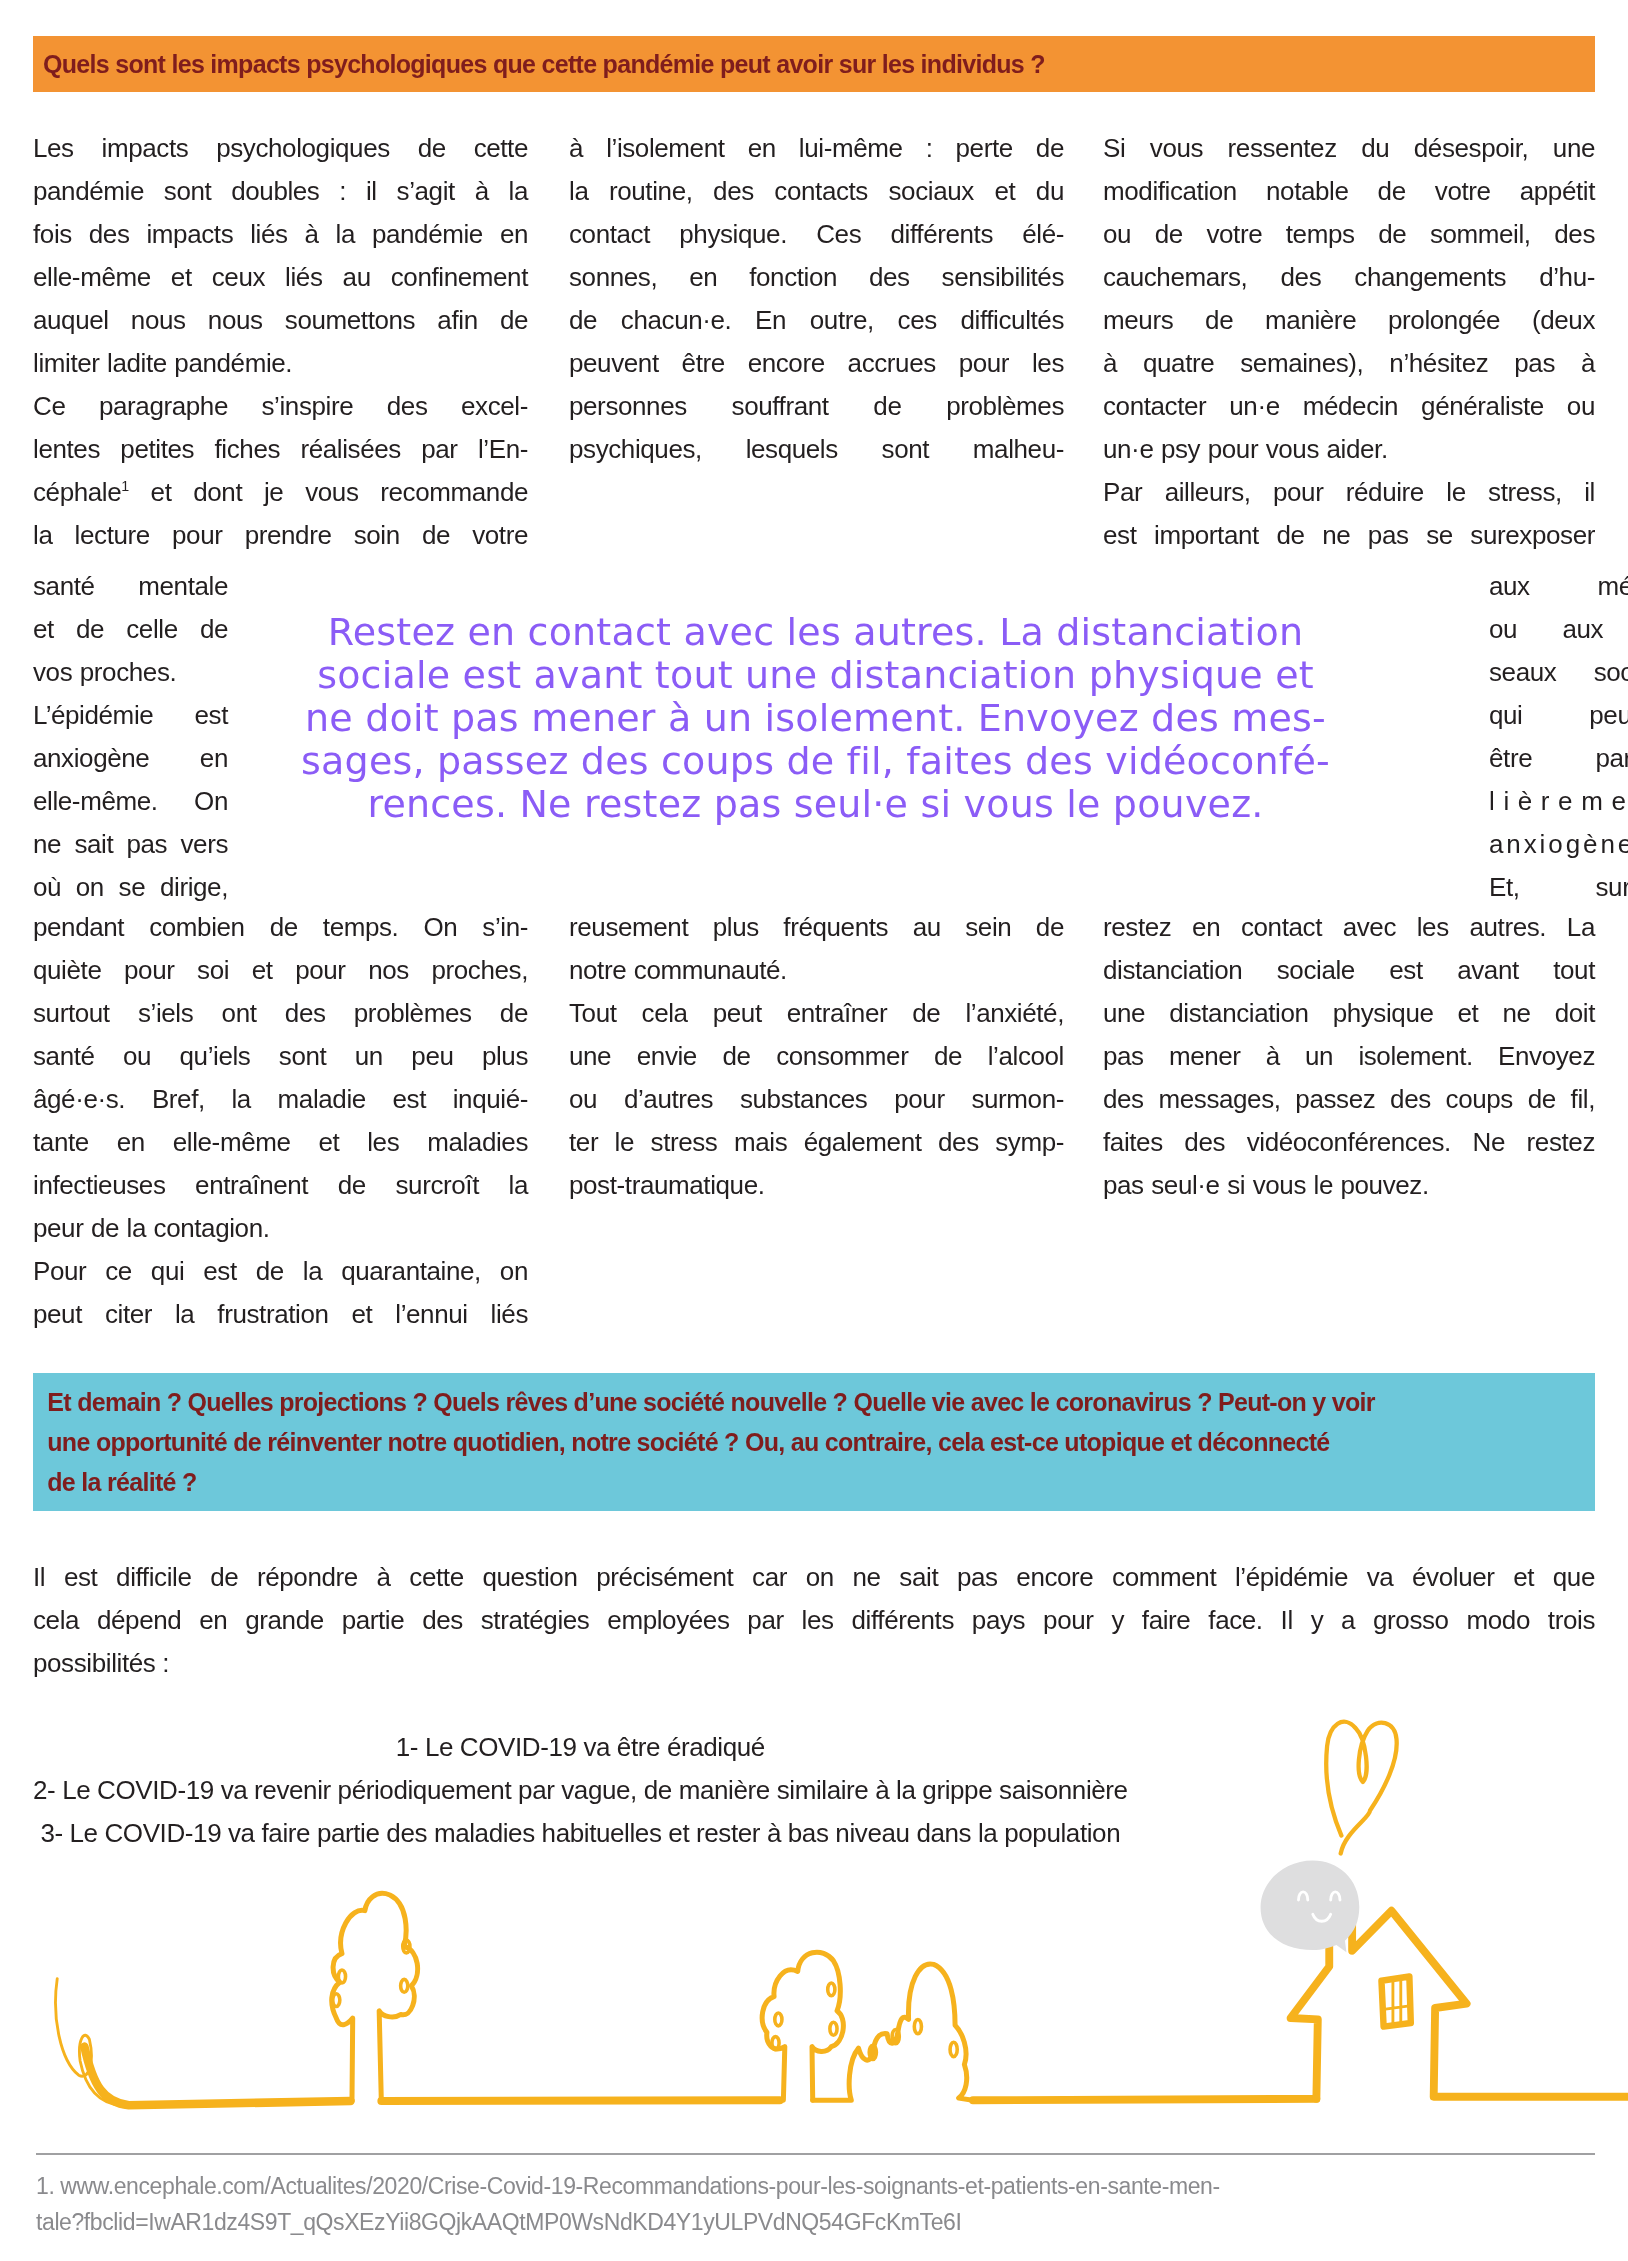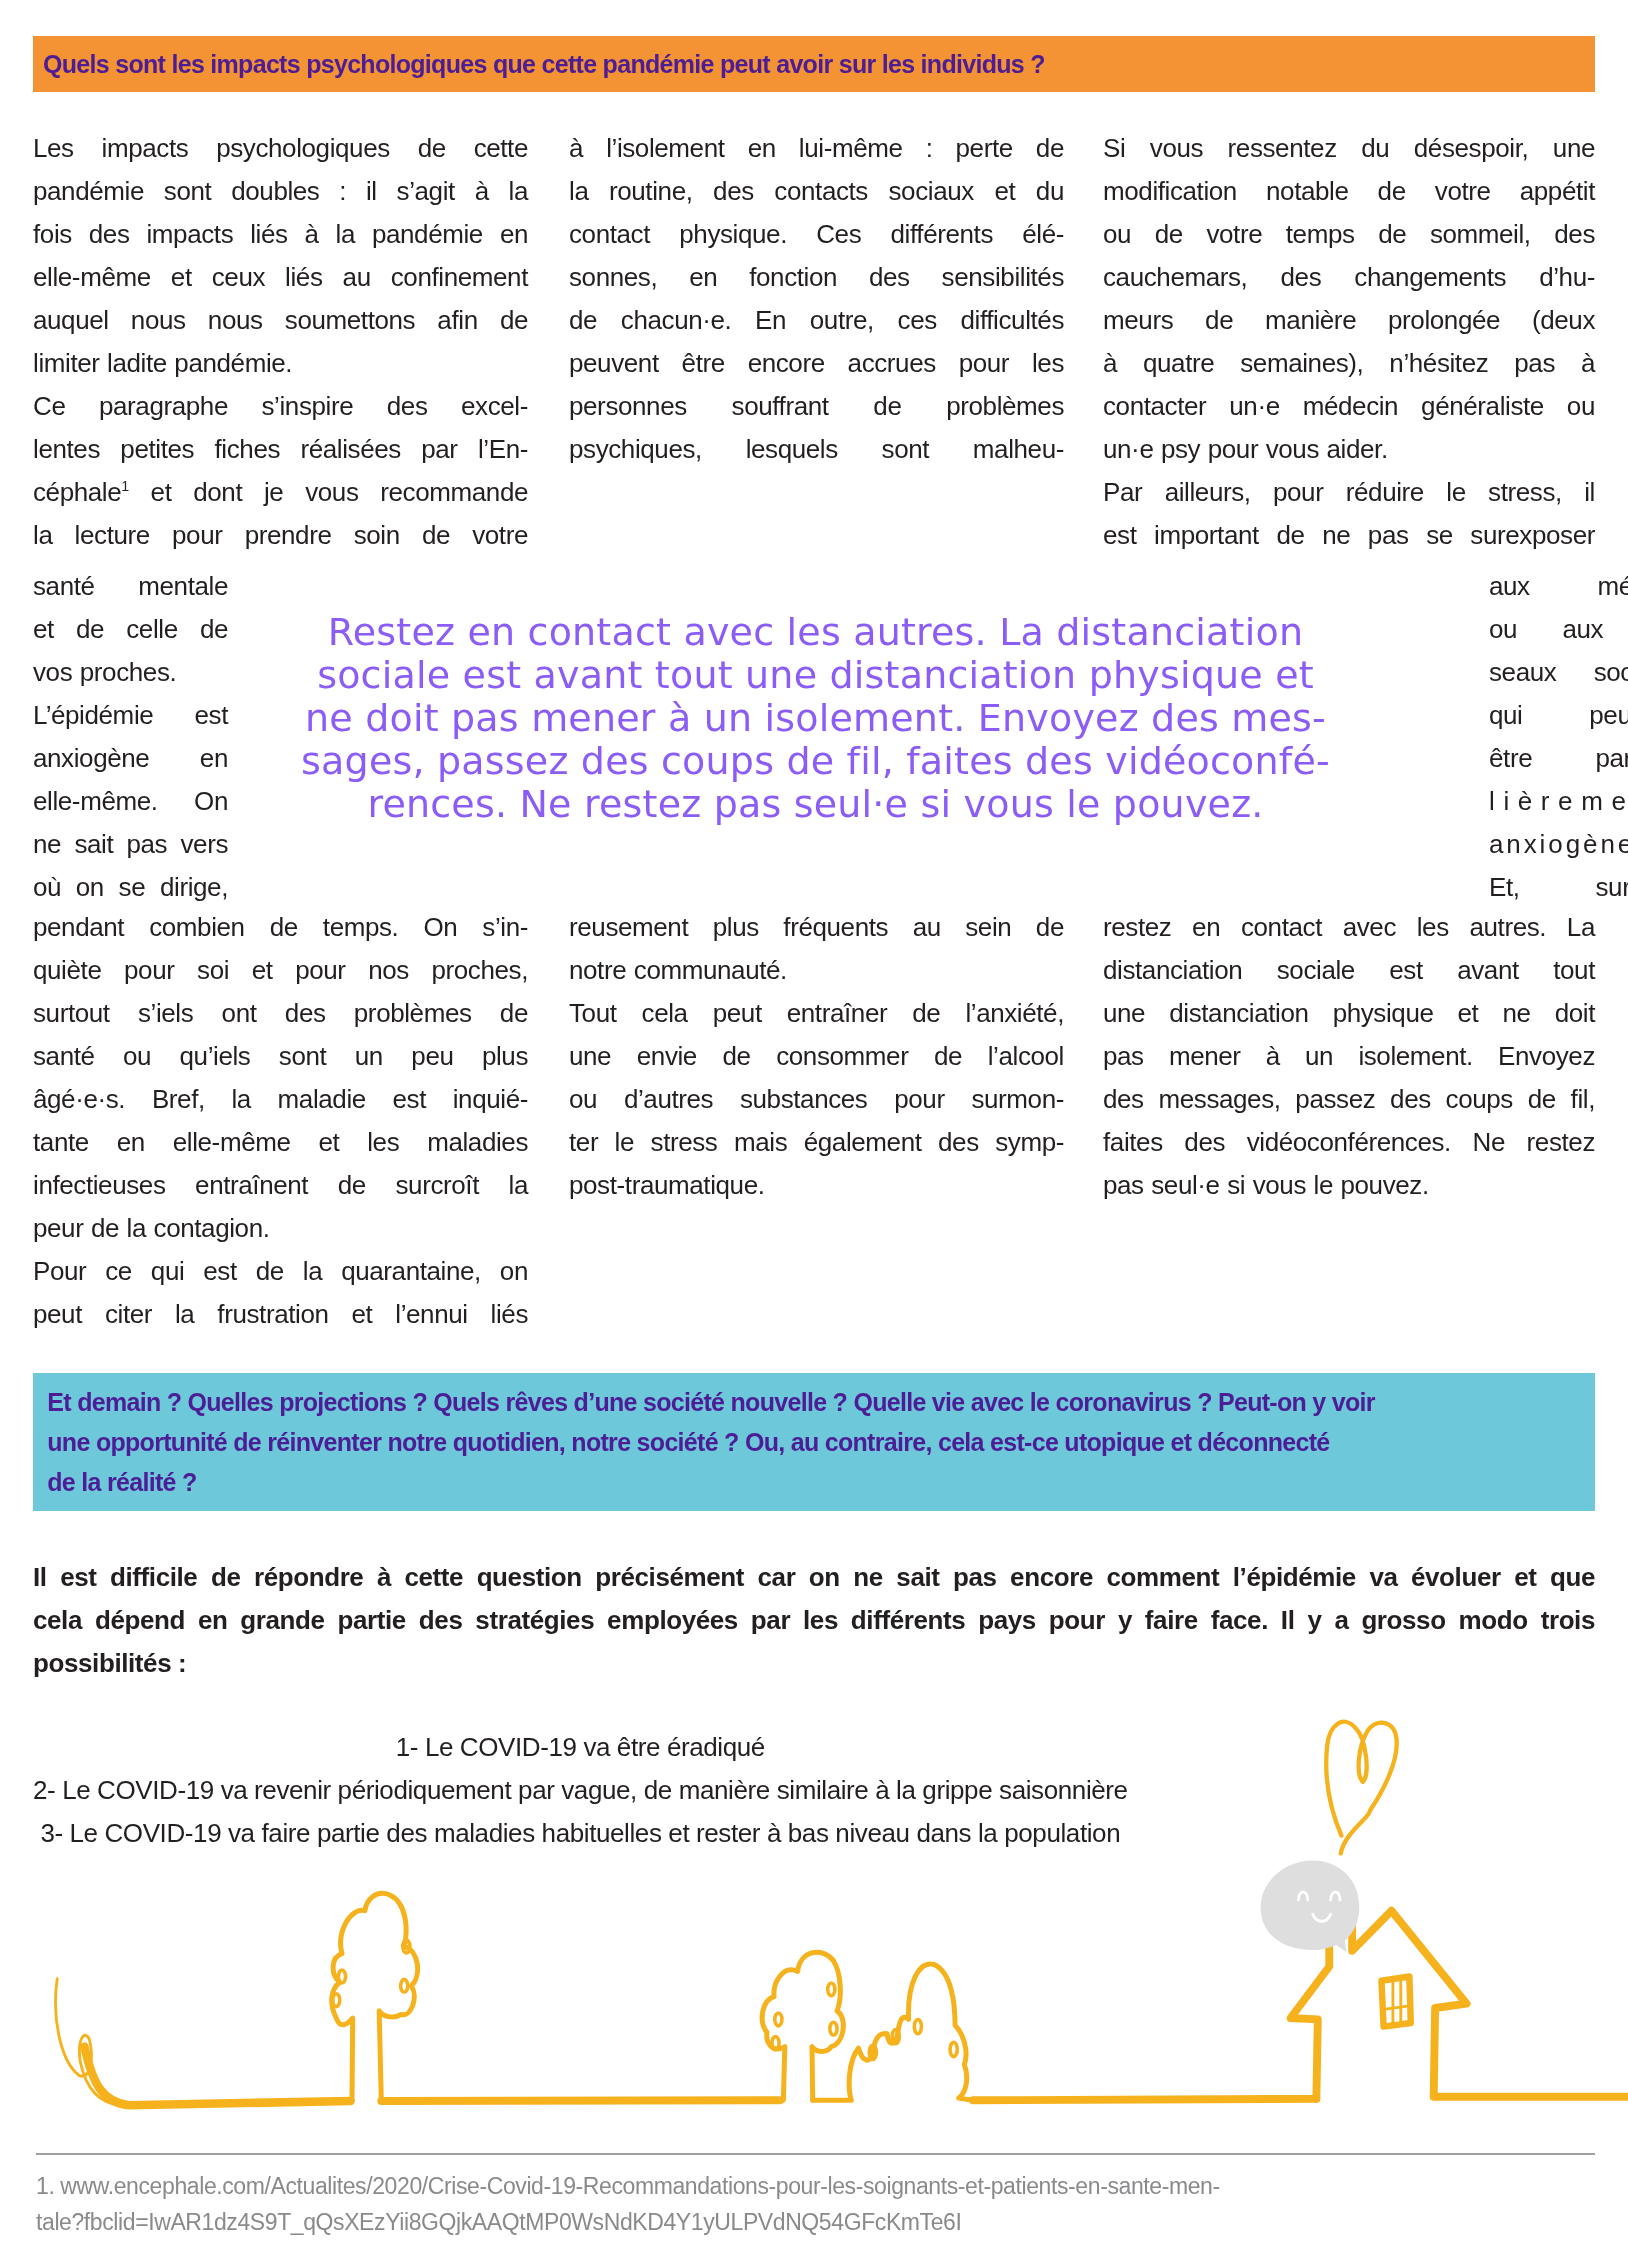--- a/index.html
+++ b/index.html
@@ -1,21 +1,21 @@
 <!DOCTYPE html>
 <html style="font-size:11.4px"><head>
 <meta charset="utf-8">
 <style>
   html, body { margin: 0; padding: 0; background: #ffffff; }
   body {
     width: 1629px; height: 2261px; position: relative; overflow: hidden;
     font-family: "Liberation Sans", sans-serif; color: #231f20;
   }
   .bar {
-    position: absolute; left: 33px; width: 1562px; color: #4c1d95;
+    position: absolute; left: 33px; width: 1562px; color: #7f1d1d;
     font-family: "Liberation Sans", sans-serif; font-weight: bold;
     letter-spacing: -0.7px; box-sizing: border-box;
   }
   .bar-orange { top: 36px; height: 56px; background: #f39333; font-size: 25px; line-height: 56px; padding-left: 10px; }
   .bar-blue { top: 1373px; height: 138px; background: #6dc8da; font-size: 25px; line-height: 40px; padding: 8.6px 11.4px 0 14.3px; }
 
   .col {
     position: absolute; font-size: 26px; line-height: 43px; text-align: justify;
     letter-spacing: -0.4px; word-spacing: 0.7px;
   }
@@ -36,21 +36,21 @@
 
   .pullquote {
     position: absolute; left: 236px; top: 595px; width: 1159px;
     color: #8b5cf6; font-size: 38px; line-height: 43px; text-align: center;
     font-family: "DejaVu Sans", sans-serif; font-weight: normal; letter-spacing: 0.2px; margin-top: 16px;
   }
   .pullquote .ln { display: block; white-space: nowrap; }
 
   .intro2 {
     position: absolute; left: 33px; top: 1556px; width: 1562px;
-    font-size: 26px; line-height: 43px; letter-spacing: -0.4px; font-weight: bold;
+    font-size: 26px; line-height: 43px; letter-spacing: -0.4px;
   }
   .intro2 .ln { display: block; white-space: nowrap; text-align: justify; text-align-last: justify; }
   .intro2 .ln.last { text-align-last: left; }
 
   .list { position: absolute; left: 33px; top: 1726px; font-size: 26px; line-height: 43px; letter-spacing: -0.4px; text-align: center; }
   .list .item { display: block; white-space: nowrap; }
 
   .illustration { position: absolute; left: 0; top: 1703px; width: 1629px; height: 444px; }
 
   .footnote-rule { position: absolute; left: 36px; top: 2153px; width: 1559px; height: 2.1px; background: #a0a0a2; }

